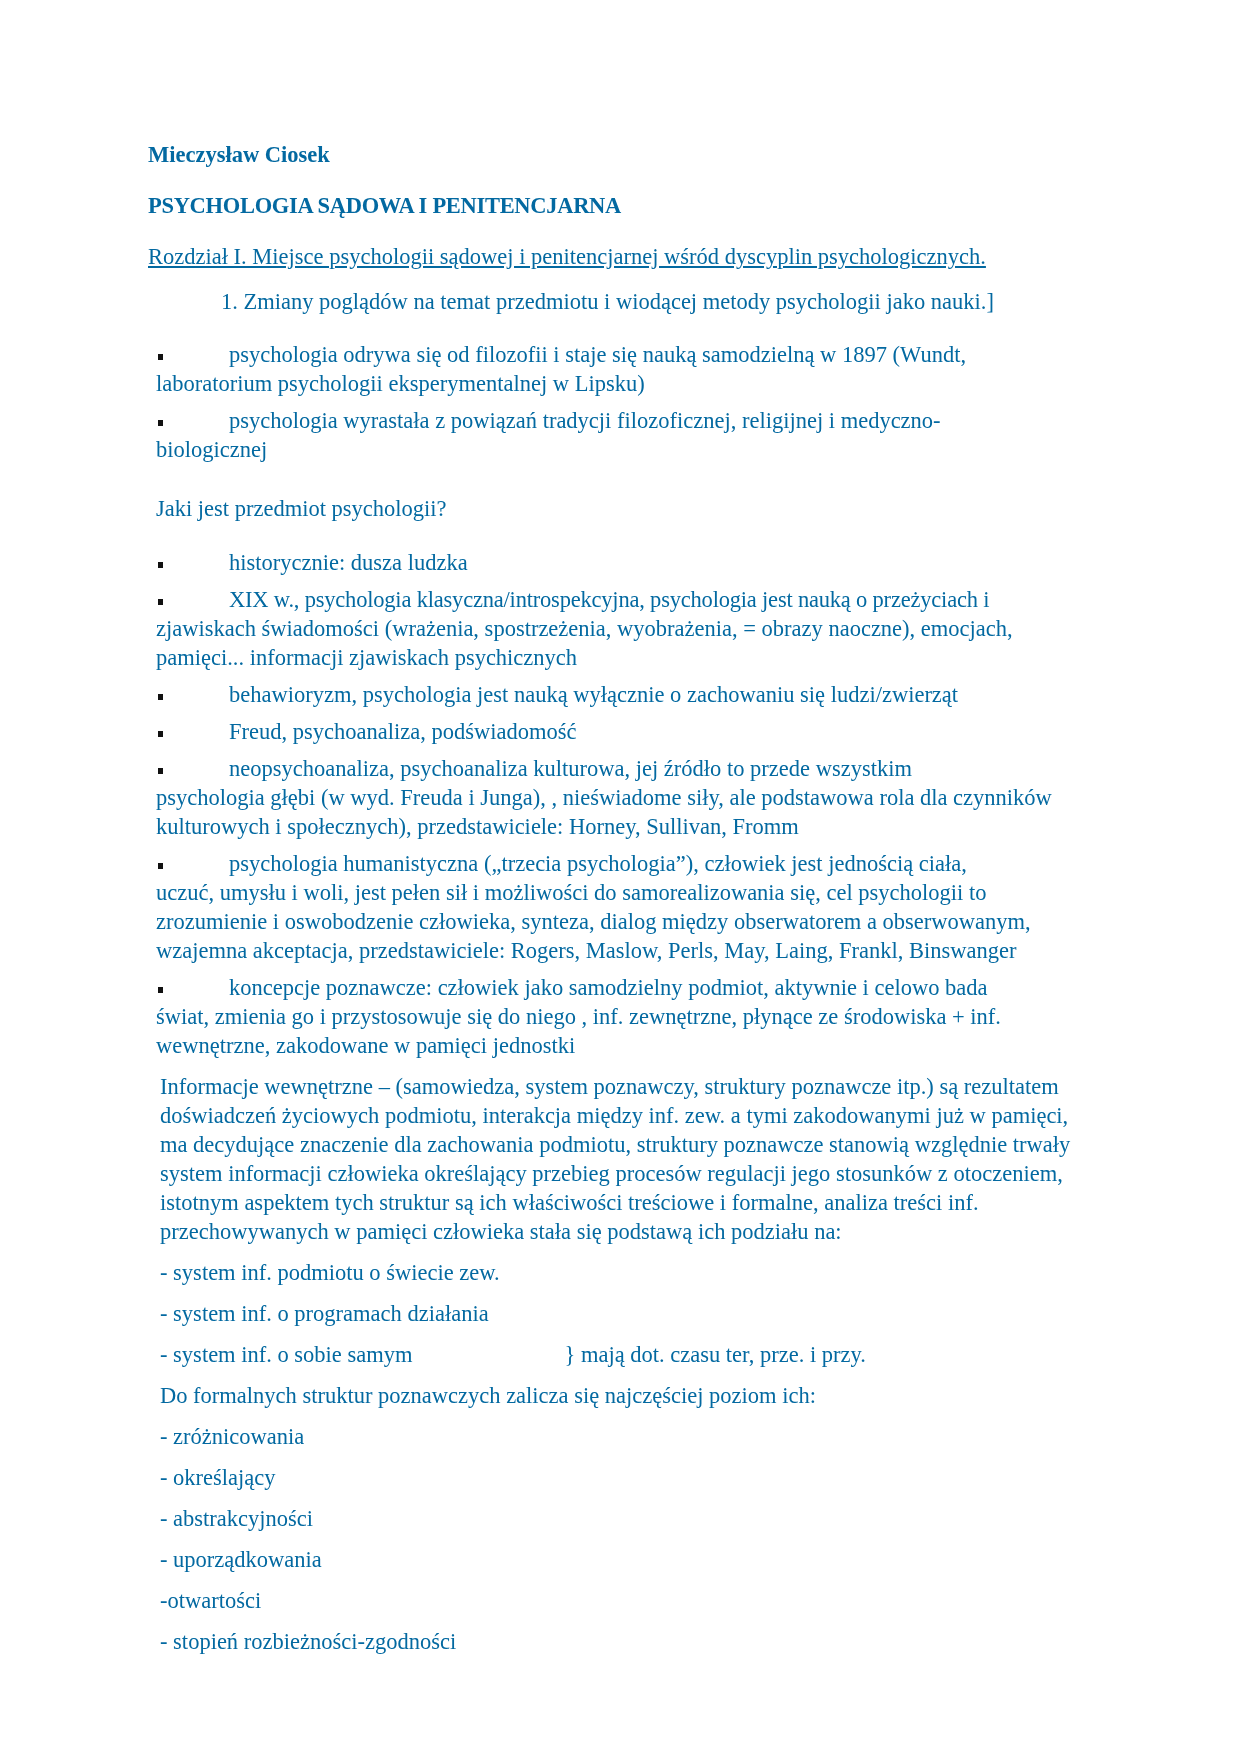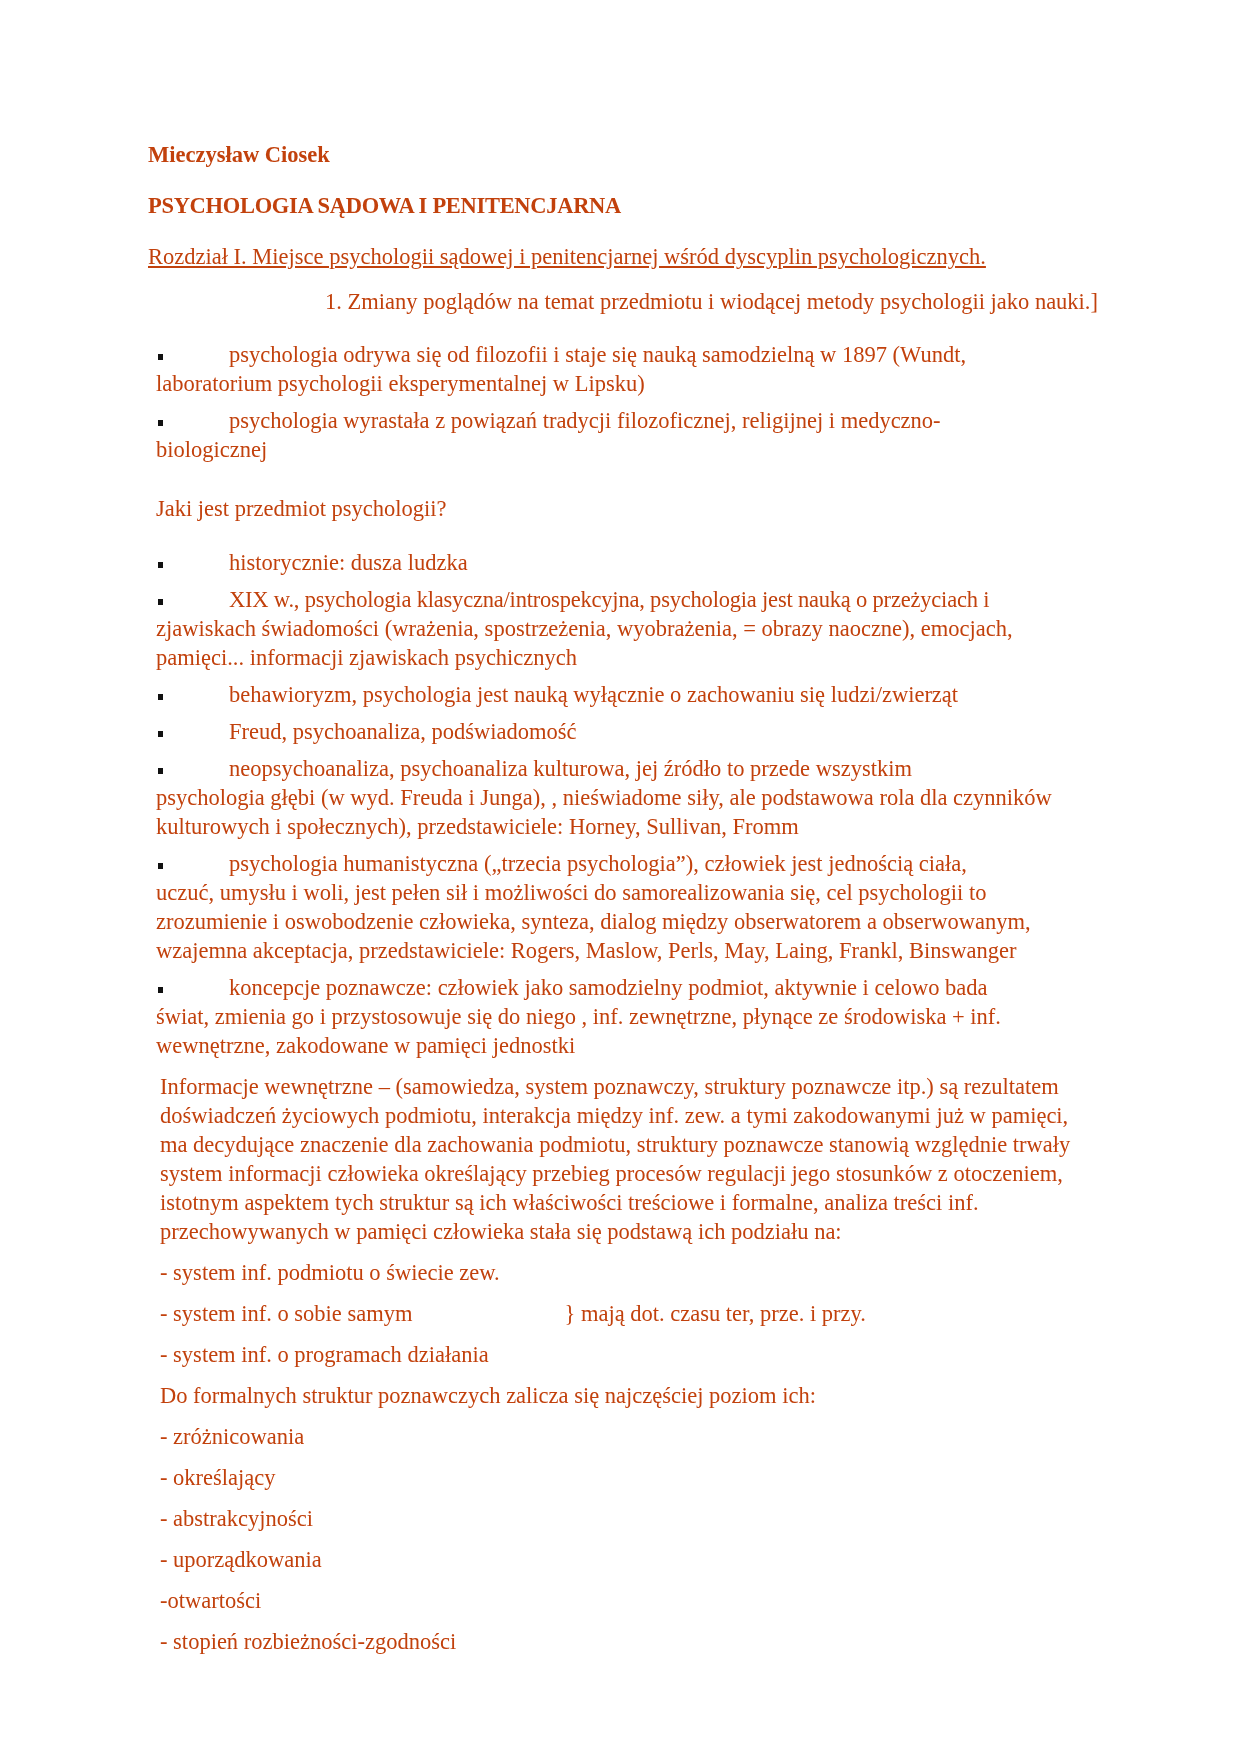--- a/index.html
+++ b/index.html
@@ -1,25 +1,25 @@
 <!DOCTYPE html>
 <html><head>
   <meta charset="utf-8">
   <style>
     html, body { margin: 0; padding: 0; background: #ffffff; }
     body { width: 1240px; height: 1754px; position: relative; overflow: hidden; }
     .page {
       position: absolute; left: 148px; top: 140px; width: 950px;
-      font-family: "Liberation Serif", serif; font-size: 22.5px; color: #c2410c;
+      font-family: "Liberation Serif", serif; font-size: 22.5px; color: #0369a1;
       line-height: 29px;
     }
     .author { font-weight: bold; margin: 0 0 22px 0; }
     .title { font-weight: bold; margin: 0 0 22px 0; letter-spacing: -0.3px; }
     .chapter { text-decoration: underline; margin: 0 0 16px 0; }
-    .section { padding-left: 73px; margin: 0 0 24px 0; text-align: right; }
+    .section { padding-left: 73px; margin: 0 0 24px 0; }
     .bullet { position: relative; margin: 8px; }
     .bullet .marker {
       display: inline-block; width: 73px; text-indent: 0;
     }
     .bullet .marker span {
       display: inline-block; width: 5px; height: 6px; background: #111; vertical-align: middle; margin-left: 2px;
     }
     .question { margin: 30px 0 25px 8px; }
     .p { margin: 12px; }
     .brace { display: inline-block; margin-left: 152px; }
@@ -72,24 +72,24 @@
     <p class="bullet">
       <span class="marker"><span></span></span><span>koncepcje poznawcze: człowiek jako samodzielny podmiot, aktywnie i celowo bada</span><br>
       <span>świat, zmienia go i przystosowuje się do niego , inf. zewnętrzne, płynące ze środowiska + inf. wewnętrzne, zakodowane w pamięci jednostki</span>
     </p>
   </div>
 
   <p class="p">Informacje wewnętrzne – (samowiedza, system poznawczy, struktury poznawcze itp.) są rezultatem doświadczeń życiowych podmiotu, interakcja między inf. zew. a tymi zakodowanymi już w pamięci, ma decydujące znaczenie dla zachowania podmiotu, struktury poznawcze stanowią względnie trwały system informacji człowieka określający przebieg procesów regulacji jego stosunków z otoczeniem, istotnym aspektem tych struktur są ich właściwości treściowe i formalne, analiza treści inf. przechowywanych w pamięci człowieka stała się podstawą ich podziału na:</p>
 
   <div>
     <p class="p">- system inf. podmiotu o świecie zew.</p>
+    <p class="p">- system inf. o programach działania</p>
     <p class="p">
       <span>- system inf. o sobie samym</span><span class="brace">} mają dot. czasu ter, prze. i przy.</span>
     </p>
-    <p class="p">- system inf. o programach działania</p>
   </div>
 
   <p class="p">Do formalnych struktur poznawczych zalicza się najczęściej poziom ich:</p>
 
   <div>
     <p class="p">- zróżnicowania</p>
     <p class="p">- określający</p>
     <p class="p">- abstrakcyjności</p>
     <p class="p">- uporządkowania</p>
     <p class="p">-otwartości</p>

